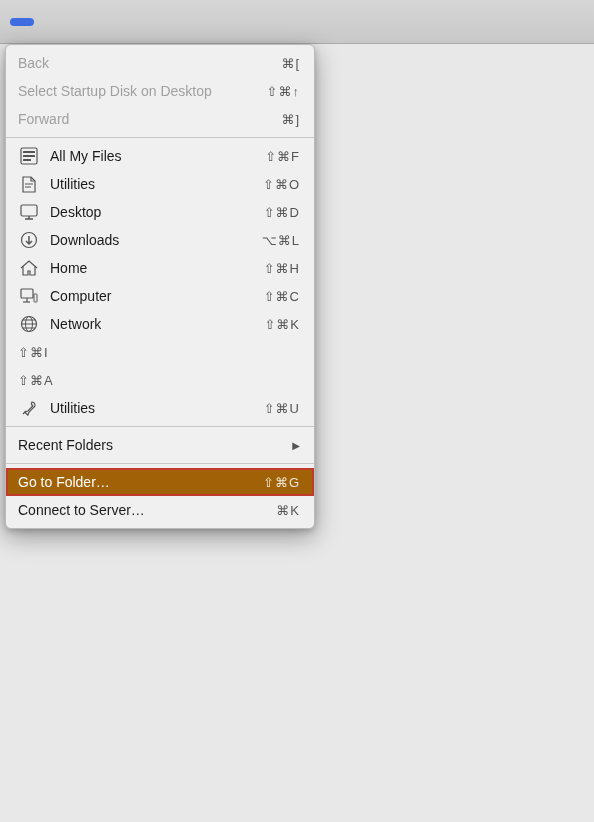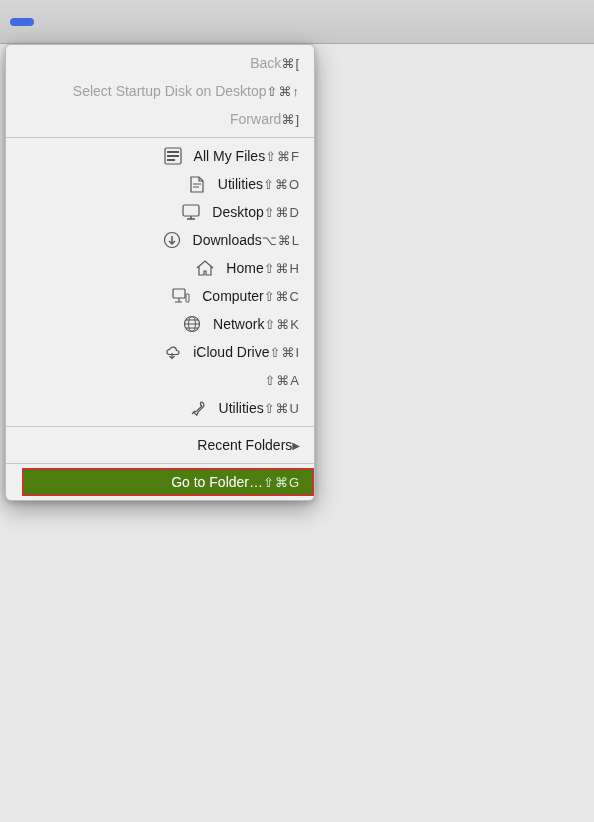--- a/index.html
+++ b/index.html
@@ -54,40 +54,39 @@
       margin-left: 5px;
       margin-top: 0;
     }
 
     .dropdown-section {
       padding: 4px 0;
     }
 
     .dropdown-section + .dropdown-section {
       border-top: 1px solid #c8c8c8;
-      padding-left: 16px;
     }
 
     .dropdown-item {
       display: flex;
       align-items: center;
-      justify-content: flex-end;
+      justify-content: space-between;
       padding: 5px 14px 5px 12px;
       font-size: 14px;
       color: #1a1a1a;
       cursor: default;
       height: 28px;
     }
 
     .dropdown-item.disabled {
       color: #a0a0a0;
     }
 
     .dropdown-item.highlighted {
-      background: #4d7c0f;
+      background: #a16207;
       color: white;
       outline: 2px solid #c0392b;
       outline-offset: -2px;
     }
 
     .item-left {
       display: flex;
       align-items: center;
       gap: 10px;
     }
@@ -243,30 +242,20 @@
       <line x1="1.5" y1="9" x2="16.5" y2="9" stroke="#555" stroke-width="1"></line>
       <line x1="2.5" y1="5" x2="15.5" y2="5" stroke="#555" stroke-width="1"></line>
       <line x1="2.5" y1="13" x2="15.5" y2="13" stroke="#555" stroke-width="1"></line>
     </svg>
             </span>
             <span class="item-label">Network</span>
           </div>
           <span class="item-shortcut">⇧⌘K</span>
         </div>
         <div class="dropdown-item">
-          <div class="item-left">
-            <span class="item-icon">
-              <svg width="18" height="18" viewBox="0 0 18 18" fill="none" xmlns="http://www.w3.org/2000/svg">
-      <path d="M13.5 7.5a3.5 3.5 0 0 0-6.8-1.1A2.5 2.5 0 0 0 4 9a2.5 2.5 0 0 0 2.5 2.5h7A2.5 2.5 0 0 0 16 9a2.5 2.5 0 0 0-2.5-1.5z" stroke="#555" stroke-width="1.2" fill="none"></path>
-      <line x1="9" y1="10" x2="9" y2="15" stroke="#555" stroke-width="1.2"></line>
-      <polyline points="6.5,13 9,15.5 11.5,13" stroke="#555" stroke-width="1.2" fill="none"></polyline>
-    </svg>
-            </span>
-            <span class="item-label">iCloud Drive</span>
-          </div>
           <span class="item-shortcut">⇧⌘I</span>
         </div>
         <div class="dropdown-item">
           <span class="item-shortcut">⇧⌘A</span>
         </div>
         <div class="dropdown-item">
           <div class="item-left">
             <span class="item-icon">
               <svg width="18" height="18" viewBox="0 0 18 18" fill="none" xmlns="http://www.w3.org/2000/svg">
       <path d="M12 3a3 3 0 0 1 2 5.2l-5 5-1.2 3-3-3 3-1.2 5-5A3 3 0 0 1 12 3z" stroke="#555" stroke-width="1.2" fill="none"></path>
@@ -286,15 +275,21 @@
           <span class="submenu-arrow">▶</span>
         </div>
       </div>
       <div class="dropdown-section">
         <div class="dropdown-item highlighted" style="outline: rgb(192, 57, 43) solid 2px; outline-offset: -2px;">
           <div class="item-left">
             <span class="item-label">Go to Folder…</span>
           </div>
           <span class="item-shortcut">⇧⌘G</span>
         </div>
+        <div class="dropdown-item">
+          <div class="item-left">
+            <span class="item-label">Connect to Server…</span>
+          </div>
+          <span class="item-shortcut">⌘K</span>
+        </div>
       </div>
     </div>
 </div>
 
 </body></html>

